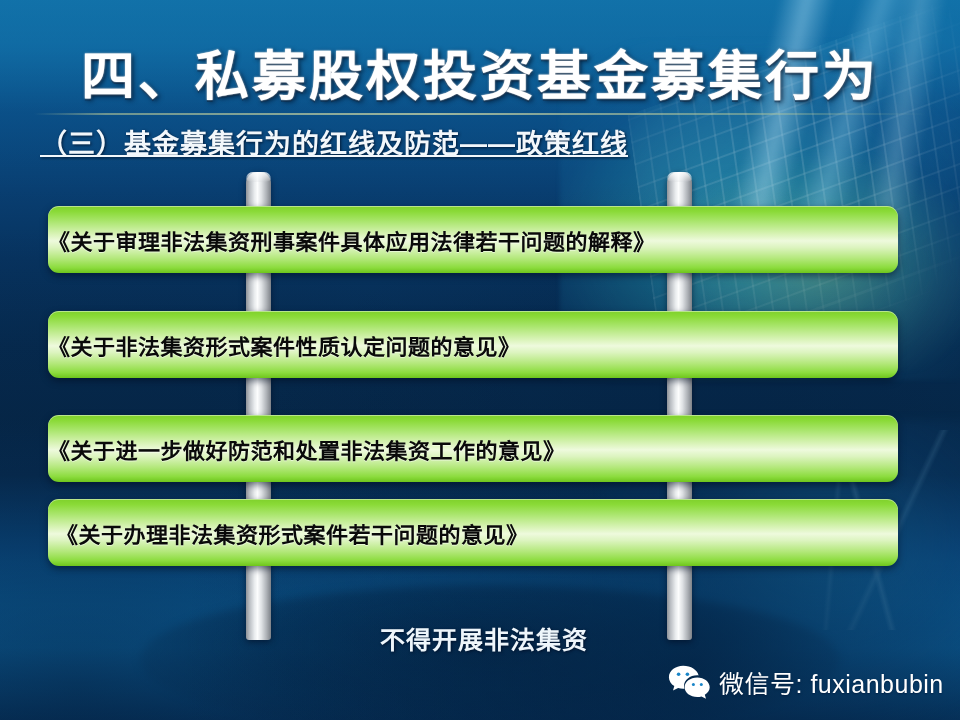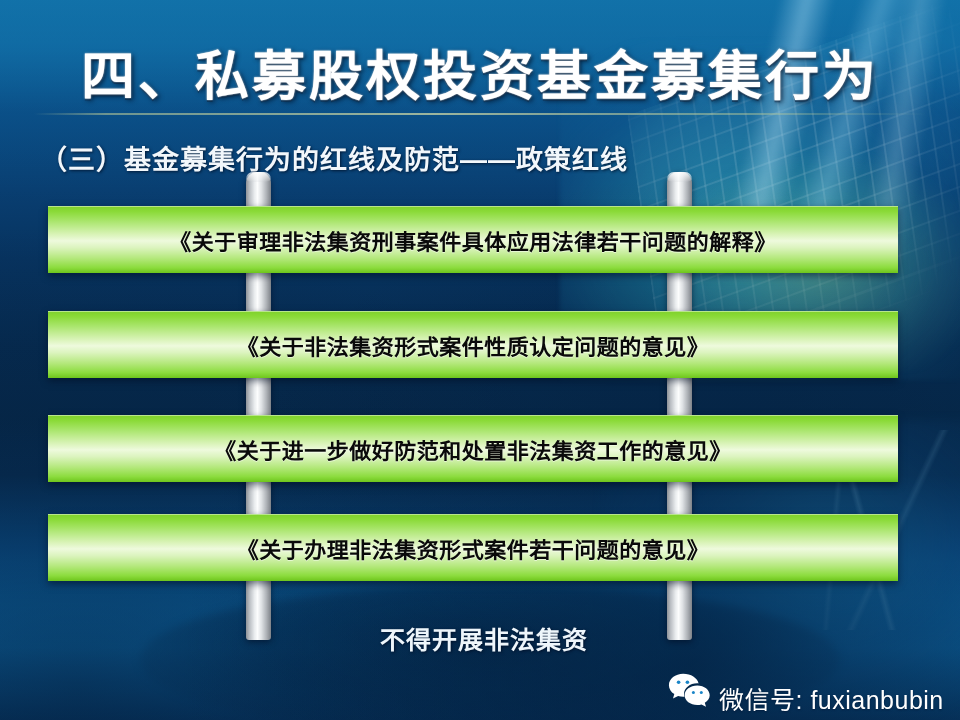--- a/index.html
+++ b/index.html
@@ -179,27 +179,28 @@
     width: 892px; height: 2px;
     background: linear-gradient(90deg,
       rgba(180,200,150,0.0) 0%,
       rgba(190,205,150,0.55) 8%,
       rgba(205,215,165,0.75) 45%,
       rgba(190,205,150,0.45) 80%,
       rgba(180,200,150,0.0) 100%);
   }
   .subtitle {
     position: absolute;
-    left: 40px; top: 138px;
+    left: 40px; top: 122px;
     font-size: 27px;
     font-weight: bold;
     color: #f2f7fb;
     letter-spacing: 1px;
     text-shadow: 1px 1px 3px rgba(0,20,45,0.9);
     white-space: nowrap;
+    text-decoration: underline;
   }
 
   
   .post {
     position: absolute;
     width: 25px;
     top: 172px;
     height: 468px;
     border-radius: 11px 11px 3px 3px;
     background: linear-gradient(90deg,
@@ -221,50 +222,50 @@
   }
   .post-left  { left: 246px; }
   .post-right { left: 667px; }
 
   
   .bar {
     position: absolute;
     left: 48px;
     width: 850px;
     height: 67px;
-    border-radius: 0;
+    border-radius: 11px;
     background: linear-gradient(180deg,
       #7fd12b 0%,
       #8ada37 8%,
       #a8e56a 22%,
       #d8f3b6 42%,
       #eefadd 52%,
       #dcf4bf 62%,
       #b4e87c 78%,
       #8cdc3e 92%,
       #6ec51c 100%);
     box-shadow:
       0 3px 7px rgba(0,12,32,0.55),
       inset 0 1px 0 rgba(255,255,255,0.45);
     display: flex;
     align-items: center;
-    justify-content: center;
+    justify-content: flex-start;
   }
   .bar-text {
     font-size: 22px;
     font-weight: bold;
     color: #0a0a0a;
     letter-spacing: 0.5px;
     white-space: nowrap;
     text-shadow: 0 1px 0 rgba(255,255,255,0.5);
   }
   .bar-1 { top: 206px; }
   .bar-2 { top: 311px; }
   .bar-3 { top: 415px; }
-  .bar-4 { top: 514px; }
+  .bar-4 { top: 499px; padding-left: 8px; }
 
   
   .footnote {
     position: absolute;
     left: 4px; top: 620px;
     width: 960px;
     text-align: center;
     font-size: 25px;
     font-weight: bold;
     color: #eef6fb;
@@ -285,21 +286,20 @@
     position: relative;
     width: 42px; height: 34px;
     flex: 0 0 auto;
   }
   .wm-text {
     font-size: 25px;
     color: #ffffff;
     letter-spacing: 0.5px;
     white-space: nowrap;
     text-shadow: 0 1px 2px rgba(0,20,50,0.6);
-    margin-top: 16px;
   }
 </style>
 </head>
 <body>
 
 <div class="slide">
 
   <div class="bg-base"></div>
   <div class="bg-bands"></div>
   <div class="bg-glow-teal"></div>

